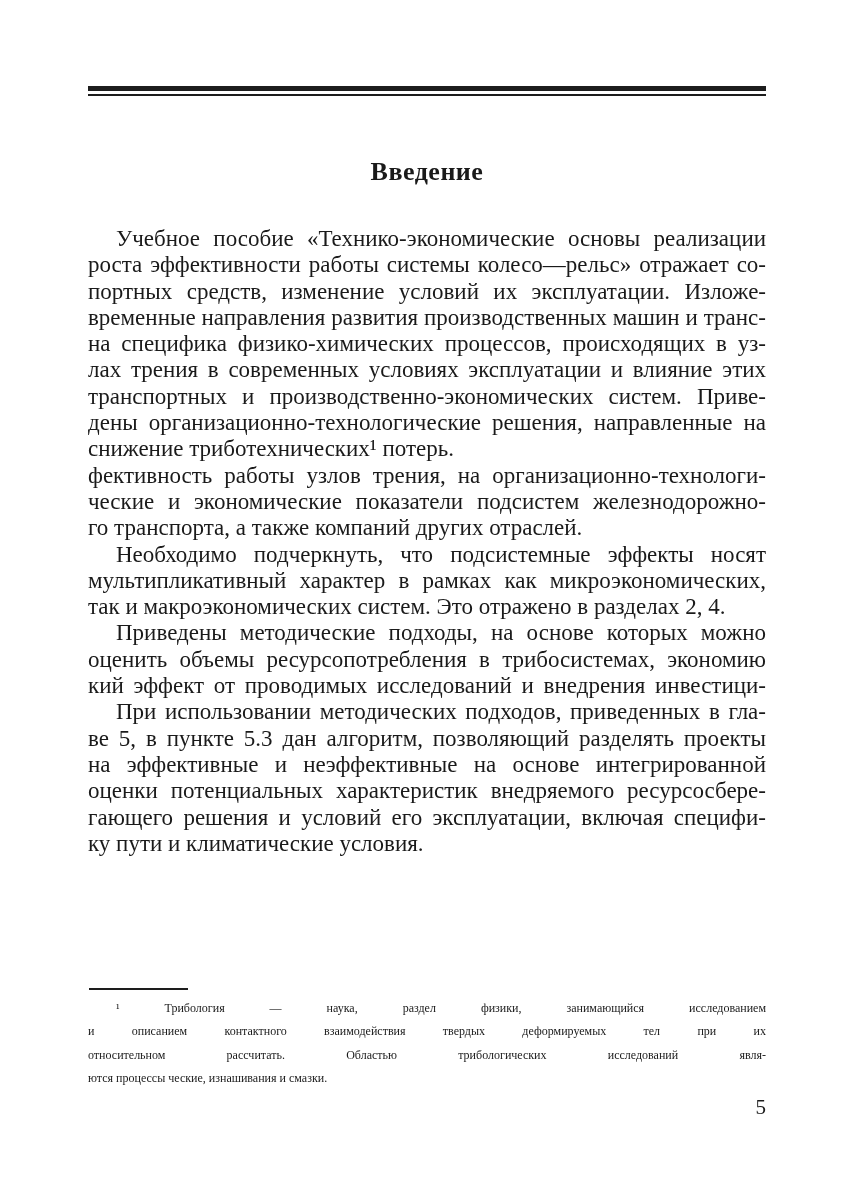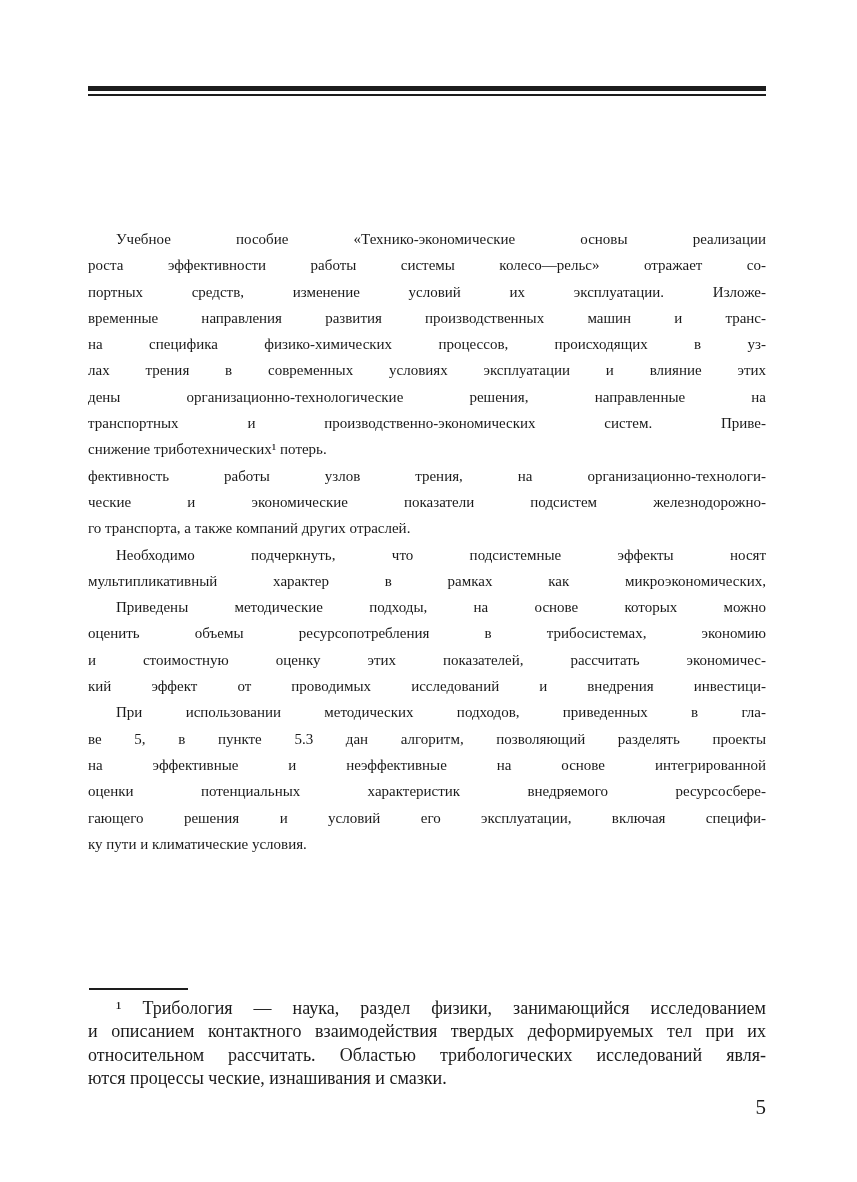--- a/index.html
+++ b/index.html
@@ -31,21 +31,21 @@
     font-size: 26px;
     font-weight: bold;
     letter-spacing: 0.5px;
   }
 
   .body-text {
     position: absolute;
     left: 88px;
     top: 226px;
     width: 678px;
-    font-size: 15px;
+    font-size: 23px;
     line-height: 26.3px;
   }
   .line {
     text-align: justify;
     text-align-last: justify;
     white-space: normal;
   }
   .line.last  { text-align-last: left; }
   .line.first { text-indent: 28px; }
 
@@ -55,21 +55,21 @@
     top: 988px;
     width: 99px;
     height: 2px;
     background: #1d1d1d;
   }
   .footnote {
     position: absolute;
     left: 88px;
     top: 997px;
     width: 678px;
-    font-size: 18px;
+    font-size: 12px;
     line-height: 23.3px;
   }
   .page-number {
     position: absolute;
     right: 91px;
     top: 1095px;
     font-size: 21px;
     text-align: right;
   }
 </style>
@@ -77,46 +77,47 @@
 <body>
 
 <div class="page">
 
   <div class="header-rule">
     <div class="thick"></div>
     <div class="gap"></div>
     <div class="thin"></div>
   </div>
 
+  <div class="chapter-title">Введение</div>
 
   <div class="body-text" id="body-text">
       <div class="para">
         <div class="line first">Учебное пособие «Технико-экономические основы реализации</div>
         <div class="line">роста эффективности работы системы колесо—рельс» отражает со-</div>
         <div class="line">портных средств, изменение условий их эксплуатации. Изложе-</div>
         <div class="line">временные направления развития производственных машин и транс-</div>
         <div class="line">на специфика физико-химических процессов, происходящих в уз-</div>
         <div class="line">лах трения в современных условиях эксплуатации и влияние этих</div>
+        <div class="line">транспортных и производственно-экономических систем. Приве-</div>
         <div class="line">дены организационно-технологические решения, направленные на</div>
-        <div class="line">транспортных и производственно-экономических систем. Приве-</div>
         <div class="line last">снижение триботехнических¹ потерь.</div>
       </div>
       <div class="para">
         <div class="line">фективность работы узлов трения, на организационно-технологи-</div>
         <div class="line">ческие и экономические показатели подсистем железнодорожно-</div>
         <div class="line last">го транспорта, а также компаний других отраслей.</div>
       </div>
       <div class="para">
         <div class="line first">Необходимо подчеркнуть, что подсистемные эффекты носят</div>
         <div class="line">мультипликативный характер в рамках как микроэкономических,</div>
+        <div class="line last">так и макроэкономических систем. Это отражено в разделах 2, 4.</div>
       </div>
       <div class="para">
         <div class="line first">Приведены методические подходы, на основе которых можно</div>
         <div class="line">оценить объемы ресурсопотребления в трибосистемах, экономию</div>
-        <div class="line">и стоимостную оценку этих показателей, рассчитать экономичес-</div>
         <div class="line">кий эффект от проводимых исследований и внедрения инвестици-</div>
       </div>
       <div class="para">
         <div class="line first">При использовании методических подходов, приведенных в гла-</div>
         <div class="line">ве 5, в пункте 5.3 дан алгоритм, позволяющий разделять проекты</div>
         <div class="line">на эффективные и неэффективные на основе интегрированной</div>
         <div class="line">оценки потенциальных характеристик внедряемого ресурсосбере-</div>
         <div class="line">гающего решения и условий его эксплуатации, включая специфи-</div>
         <div class="line last">ку пути и климатические условия.</div>
       </div>

